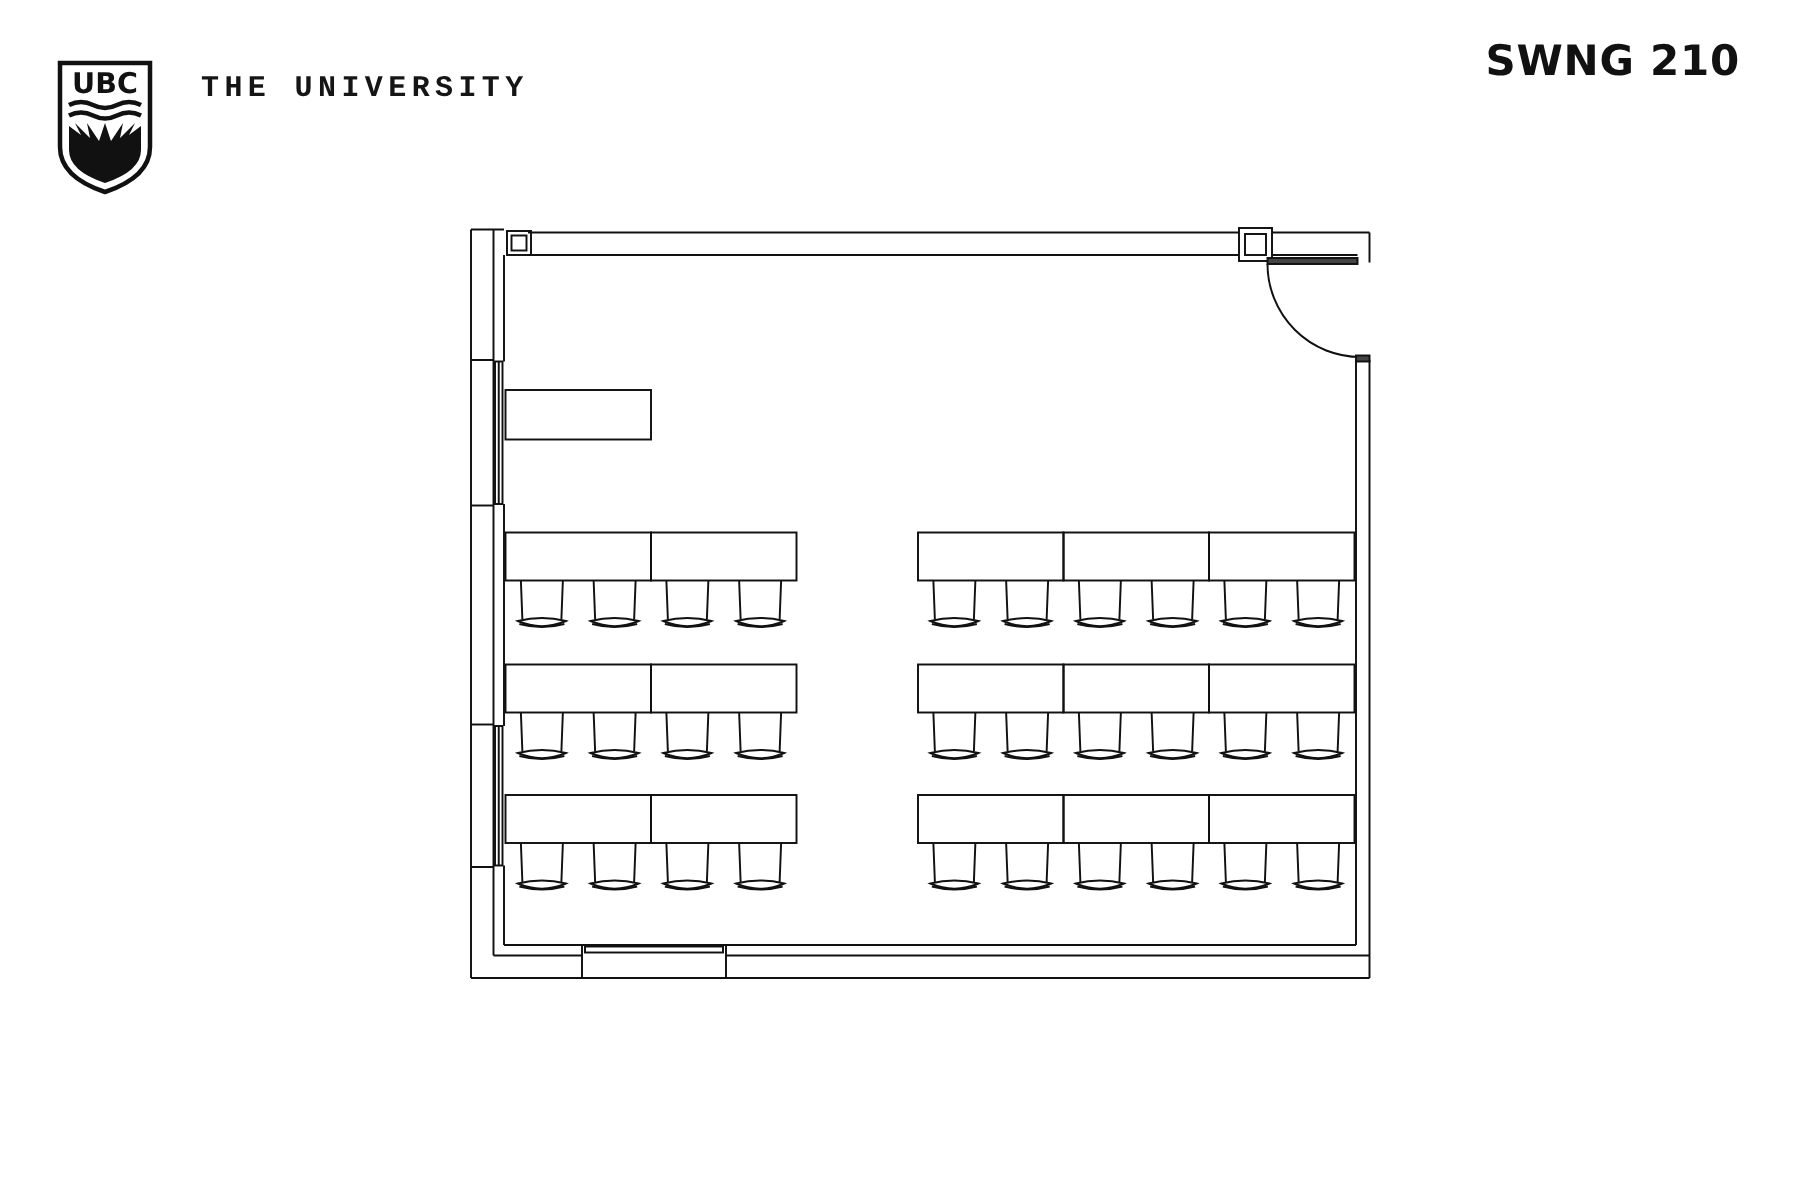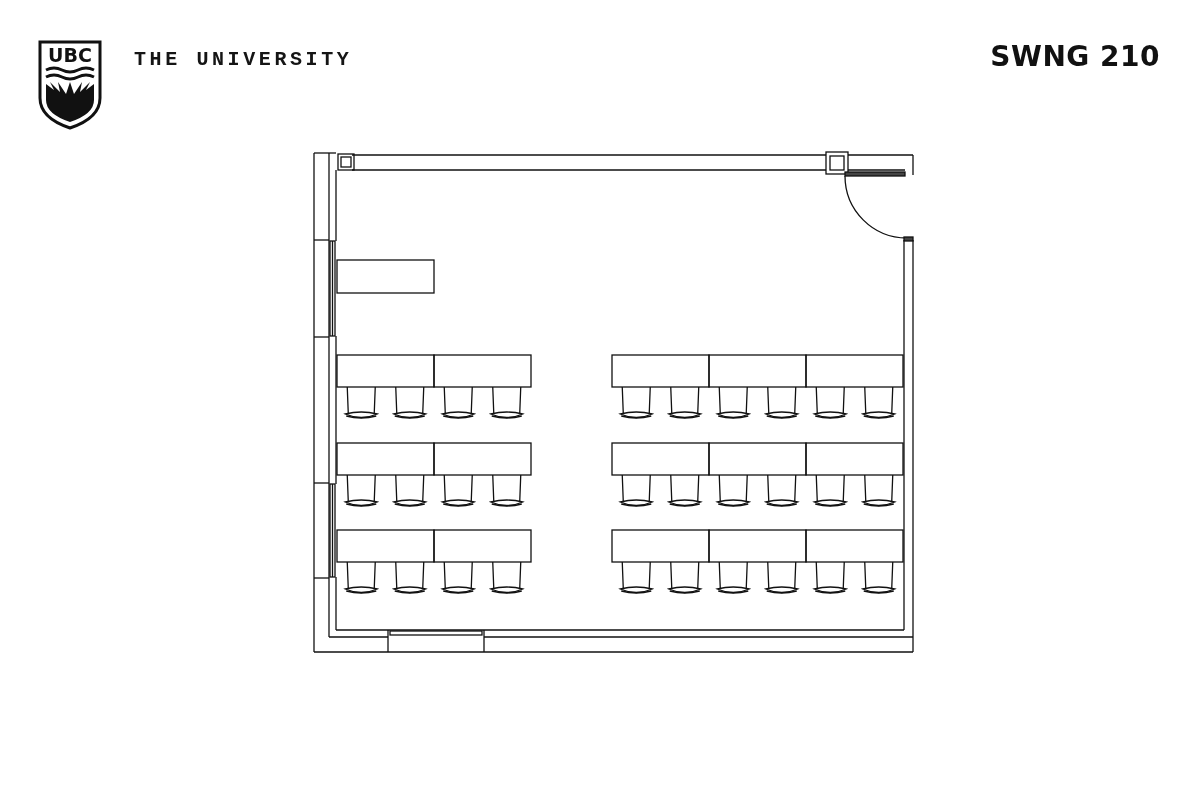--- a/index.html
+++ b/index.html
@@ -1,20 +1,20 @@
 <!DOCTYPE html>
 <html><head>
 <meta charset="utf-8">
 <style>
   html, body { margin: 0; padding: 0; background: #ffffff; }
   body { width: 1200px; height: 800px; position: relative; overflow: hidden; font-family: "DejaVu Sans", sans-serif; color: #111; }
   .logo { position: absolute; left: 38px; top: 40px; width: 64px; height: 90px; }
   .wordmark { position: absolute; left: 134px; top: 45px; font-family: Liberation Mono, monospace; font-size: 20px; letter-spacing: 3.6px; line-height: 30px; font-weight: 600; color: #151515; }
   .wordmark div { white-space: nowrap; }
-  .room-code { position: absolute; right: 40px; top: 40px; font-family: "DejaVu Sans", sans-serif; font-size: 28px; font-weight: 700; color: #111; letter-spacing: 0.5px; }
+  .room-code { position: absolute; right: 40px; top: 24px; font-family: "DejaVu Sans", sans-serif; font-size: 28px; font-weight: 700; color: #111; letter-spacing: 0.5px; }
   .plan { position: absolute; left: 0; top: 0; width: 1200px; height: 800px; }
 </style>
 </head>
 <body>
 
 <svg class="logo" viewBox="0 0 64 90">
   <path d="M2 2 H62 V58 Q62 78 32 88 Q2 78 2 58 Z" fill="#fff" stroke="#111" stroke-width="3"></path>
   <text x="32" y="22" text-anchor="middle" font-family="DejaVu Sans, sans-serif" font-weight="700" font-size="19" fill="#111">UBC</text>
   <path d="M8 30 Q16 26 24 30 T40 30 T56 30" fill="none" stroke="#111" stroke-width="3"></path>
   <path d="M8 37 Q16 33 24 37 T40 37 T56 37" fill="none" stroke="#111" stroke-width="3"></path>

